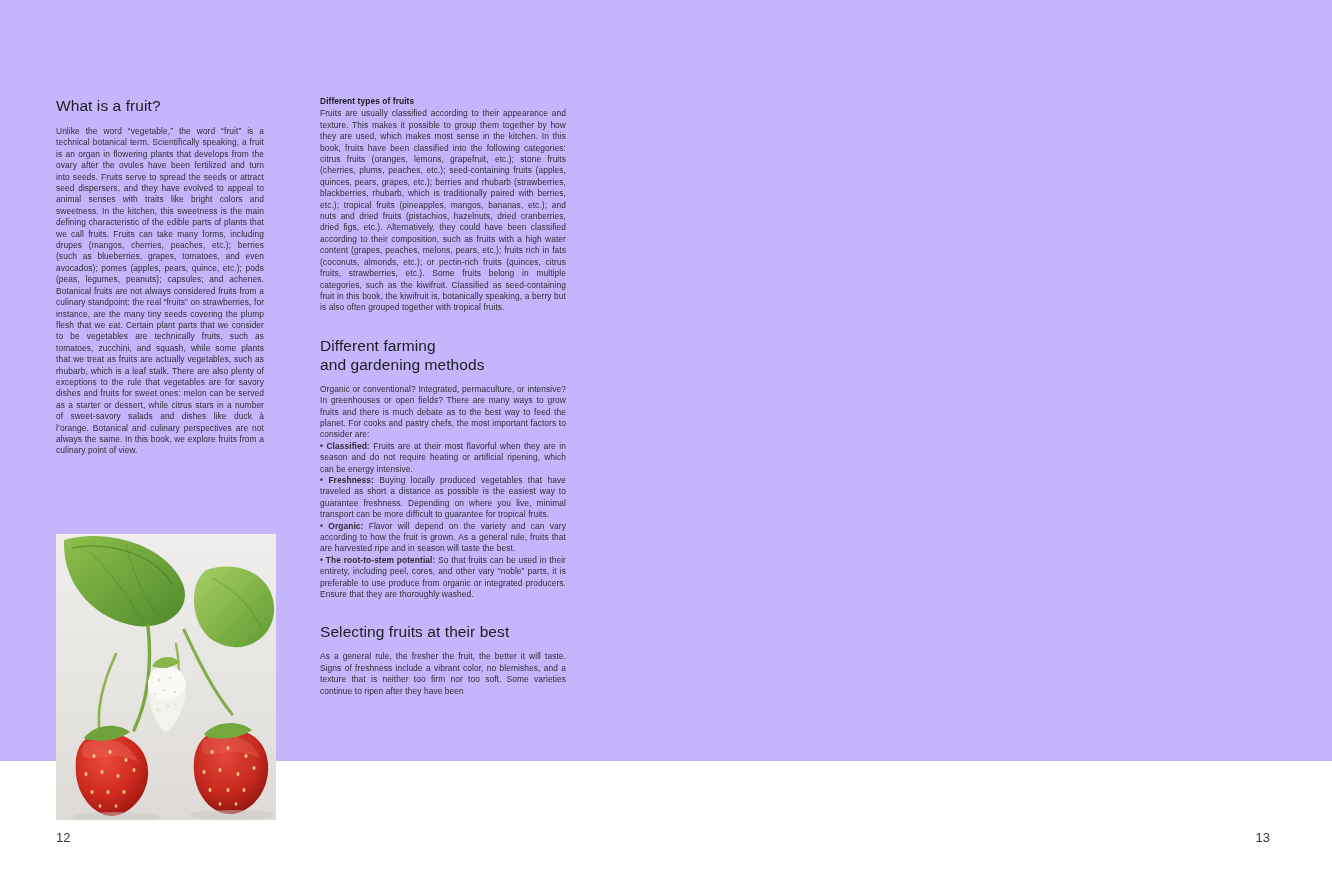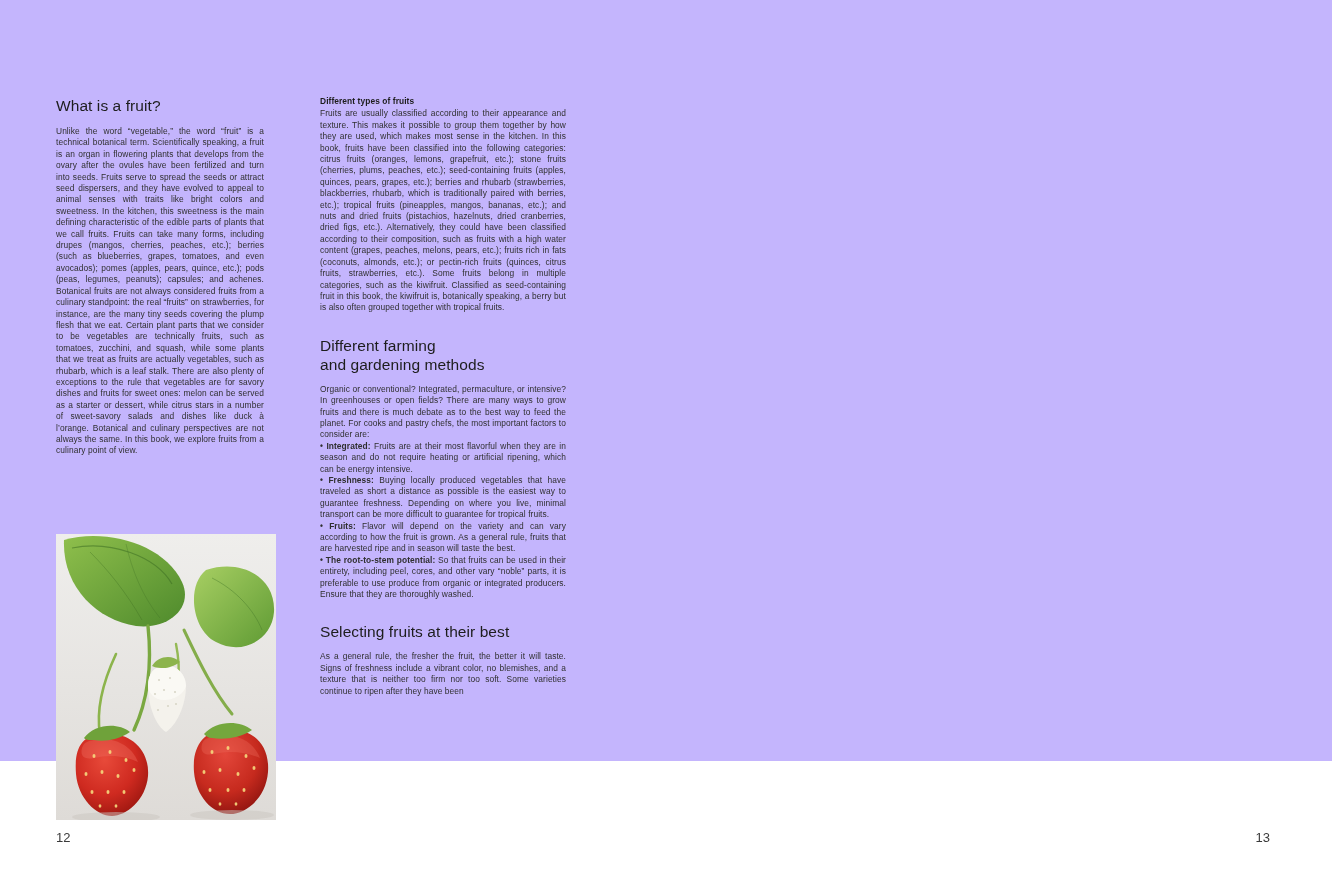--- a/index.html
+++ b/index.html
@@ -209,23 +209,23 @@
     <div class="col c2">
       <h2 class="sub">Different types of fruits</h2>
       <p>Fruits are usually classified according to their appearance and texture. This makes it possible to group them together by how they are used, which makes most sense in the kitchen. In this book, fruits have been classified into the following categories: citrus fruits (oranges, lemons, grapefruit, etc.); stone fruits (cherries, plums, peaches, etc.); seed-containing fruits (apples, quinces, pears, grapes, etc.); berries and rhubarb (strawberries, blackberries, rhubarb, which is traditionally paired with berries, etc.); tropical fruits (pineapples, mangos, bananas, etc.); and nuts and dried fruits (pistachios, hazelnuts, dried cranberries, dried figs, etc.). Alternatively, they could have been classified according to their composition, such as fruits with a high water content (grapes, peaches, melons, pears, etc.); fruits rich in fats (coconuts, almonds, etc.); or pectin-rich fruits (quinces, citrus fruits, strawberries, etc.). Some fruits belong in multiple categories, such as the kiwifruit. Classified as seed-containing fruit in this book, the kiwifruit is, botanically speaking, a berry but is also often grouped together with tropical fruits.</p>
 
       <div class="gap-lg"></div>
       <h1 class="section tight">
         <span>Different farming</span><br>
         <span>and gardening methods</span>
       </h1>
       <p>Organic or conventional? Integrated, permaculture, or intensive? In greenhouses or open fields? There are many ways to grow fruits and there is much debate as to the best way to feed the planet. For cooks and pastry chefs, the most important factors to consider are:</p>
-      <p><span class="bold">• Integrated:</span><span> Fruits are at their most flavorful when they are in season and do not require heating or artificial ripening, which can be energy intensive.</span></p>
+      <p><span class="bold">• Classified:</span><span> Fruits are at their most flavorful when they are in season and do not require heating or artificial ripening, which can be energy intensive.</span></p>
       <p><span class="bold">• Freshness:</span><span> Buying locally produced vegetables that have traveled as short a distance as possible is the easiest way to guarantee freshness. Depending on where you live, minimal transport can be more difficult to guarantee for tropical fruits.</span></p>
-      <p><span class="bold">• Fruits:</span><span> Flavor will depend on the variety and can vary according to how the fruit is grown. As a general rule, fruits that are harvested ripe and in season will taste the best.</span></p>
+      <p><span class="bold">• Organic:</span><span> Flavor will depend on the variety and can vary according to how the fruit is grown. As a general rule, fruits that are harvested ripe and in season will taste the best.</span></p>
       <p><span class="bold">• The root-to-stem potential:</span><span> So that fruits can be used in their entirety, including peel, cores, and other vary “noble” parts, it is preferable to use produce from organic or integrated producers. Ensure that they are thoroughly washed.</span></p>
 
       <div class="gap-lg"></div>
       <h1 class="section tight">Selecting fruits at their best</h1>
       <p>As a general rule, the fresher the fruit, the better it will taste. Signs of freshness include a vibrant color, no blemishes, and a texture that is neither too firm nor too soft. Some varieties continue to ripen after they have been</p>
     </div>
 
     <div class="folio folio-left">12</div>
   </div>
 

